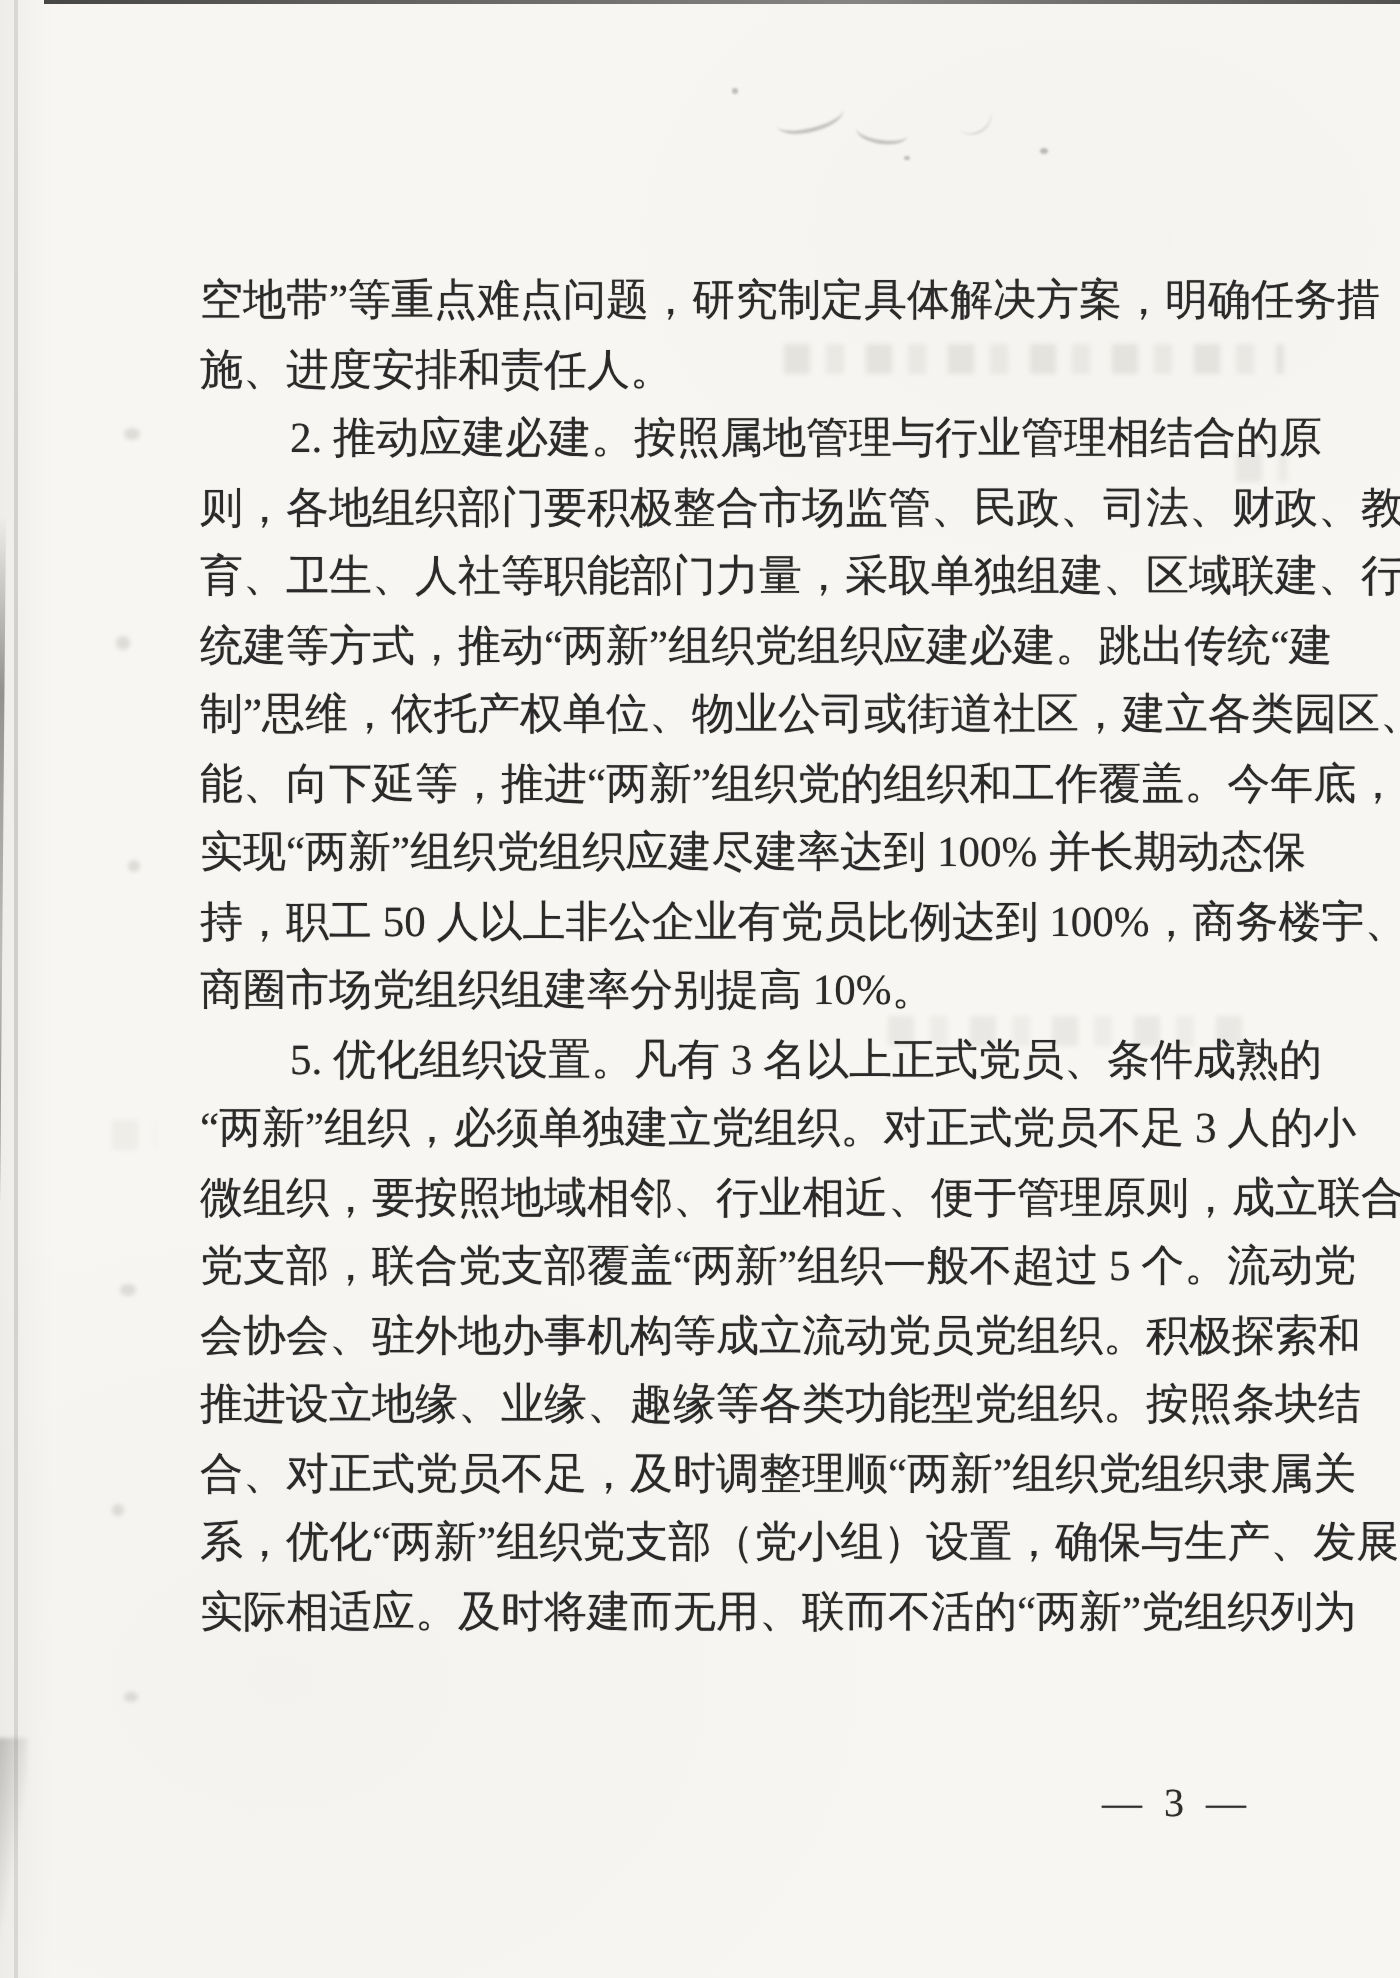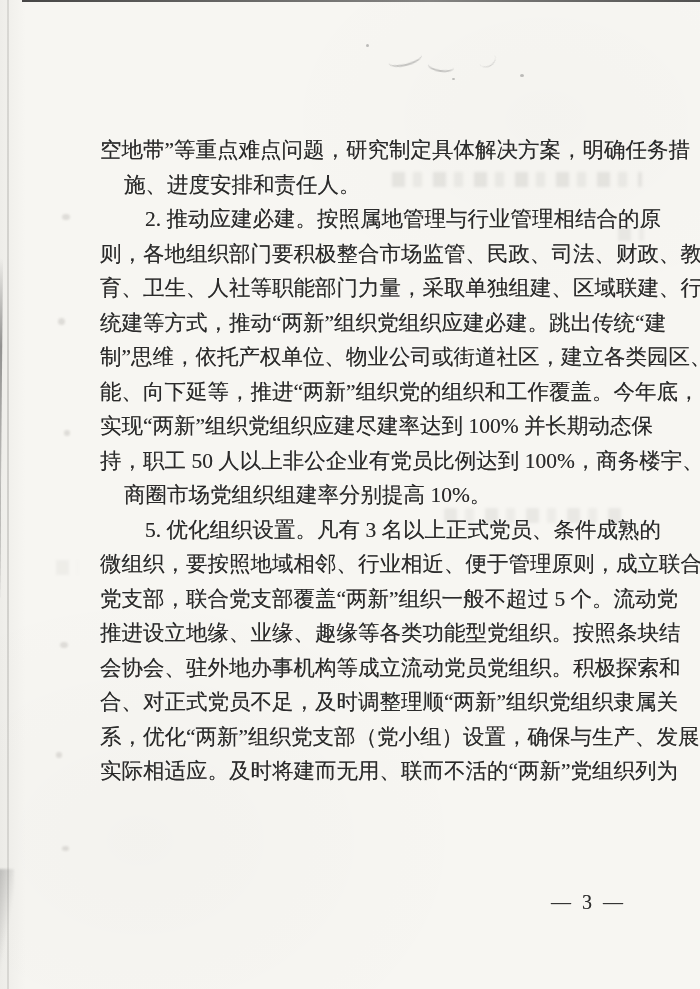--- a/index.html
+++ b/index.html
@@ -60,21 +60,21 @@
   .line{
     height:34.5px;line-height:34.5px;
     font-size:21.5px;
     text-align:justify;
     -moz-text-align-last:justify;
     text-align-last:justify;
     white-space:nowrap;
     color:#2a2a2a;
     text-shadow:0 0 .5px rgba(50,50,50,.55);
   }
-  .line.short{-moz-text-align-last:left;text-align-last:left;margin-left:24px;}
+  .line.short{-moz-text-align-last:left;text-align-last:left;}
   .line.indent{padding-left:45px;}
   .page-number{
     position:absolute;right:74px;top:891px;
     font-size:20px;letter-spacing:3px;color:#2e2e2e;
     text-shadow:0 0 .5px rgba(50,50,50,.5);
   }
 </style>
 </head>
 <body>
 
@@ -119,24 +119,25 @@
     <div class="line">则，各地组织部门要积极整合市场监管、民政、司法、财政、教</div>
     <div class="line">育、卫生、人社等职能部门力量，采取单独组建、区域联建、行业</div>
     <div class="line">统建等方式，推动“两新”组织党组织应建必建。跳出传统“建</div>
     <div class="line">制”思维，依托产权单位、物业公司或街道社区，建立各类园区、</div>
     <div class="line">能、向下延等，推进“两新”组织党的组织和工作覆盖。今年底，</div>
     <div class="line">实现“两新”组织党组织应建尽建率达到 100% 并长期动态保</div>
     <div class="line">持，职工 50 人以上非公企业有党员比例达到 100%，商务楼宇、</div>
     <div class="line short">商圈市场党组织组建率分别提高 10%。</div>
 
     <div class="line indent">5. 优化组织设置。凡有 3 名以上正式党员、条件成熟的</div>
+    <div class="line">“两新”组织，必须单独建立党组织。对正式党员不足 3 人的小</div>
     <div class="line">微组织，要按照地域相邻、行业相近、便于管理原则，成立联合</div>
     <div class="line">党支部，联合党支部覆盖“两新”组织一般不超过 5 个。流动党</div>
+    <div class="line">会协会、驻外地办事机构等成立流动党员党组织。积极探索和</div>
     <div class="line">推进设立地缘、业缘、趣缘等各类功能型党组织。按照条块结</div>
-    <div class="line">会协会、驻外地办事机构等成立流动党员党组织。积极探索和</div>
     <div class="line">合、对正式党员不足，及时调整理顺“两新”组织党组织隶属关</div>
     <div class="line">系，优化“两新”组织党支部（党小组）设置，确保与生产、发展</div>
     <div class="line">实际相适应。及时将建而无用、联而不活的“两新”党组织列为</div>
   </div>
 
   <div class="page-number">— 3 —</div>
 
 </div>
 
 </body></html>

